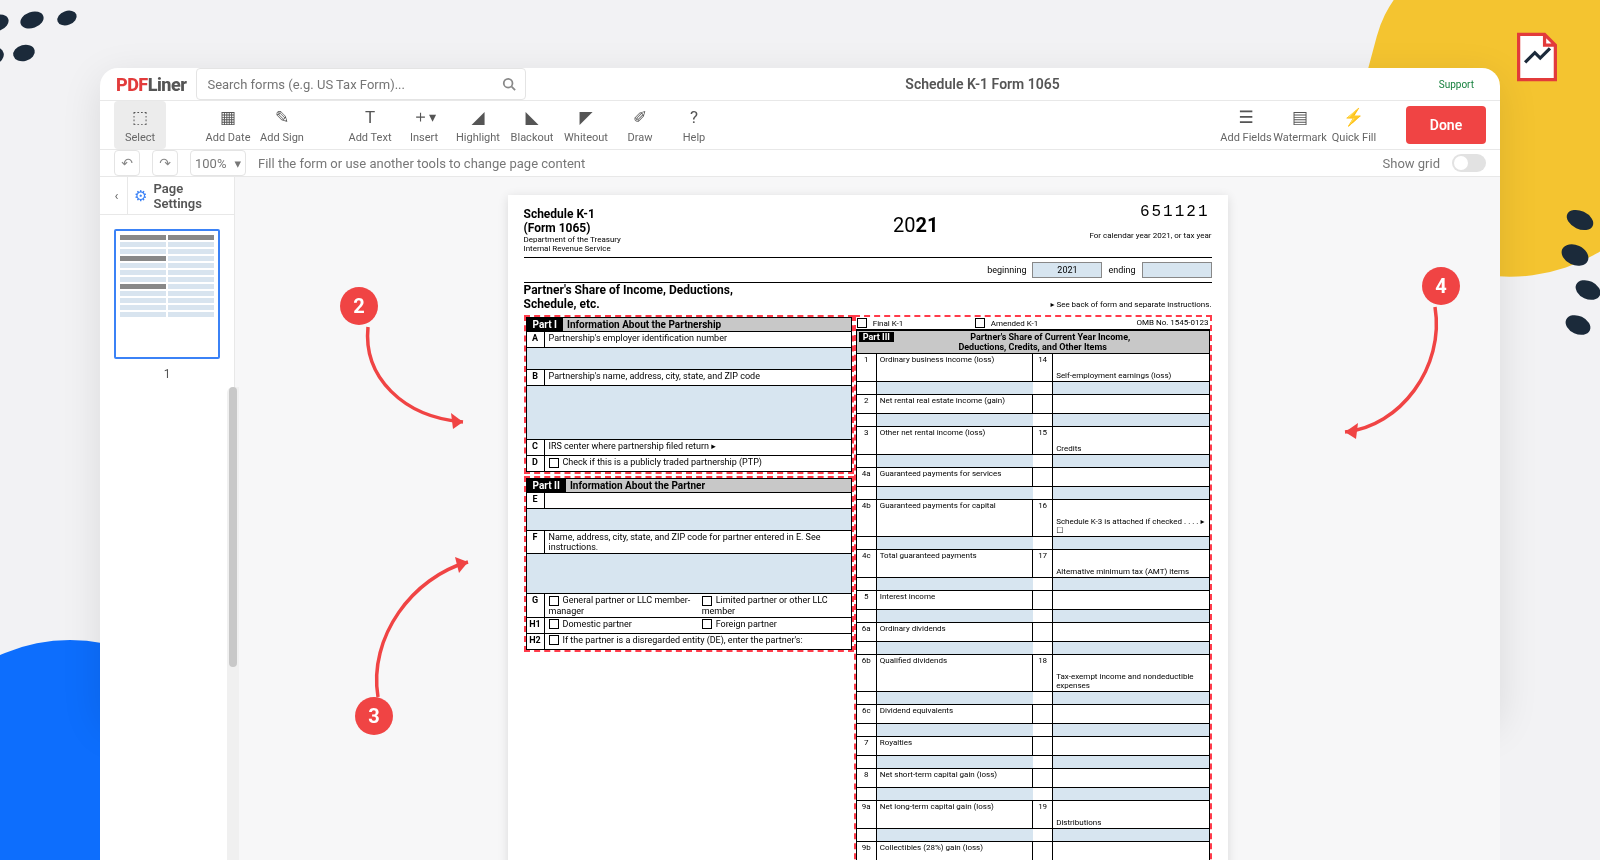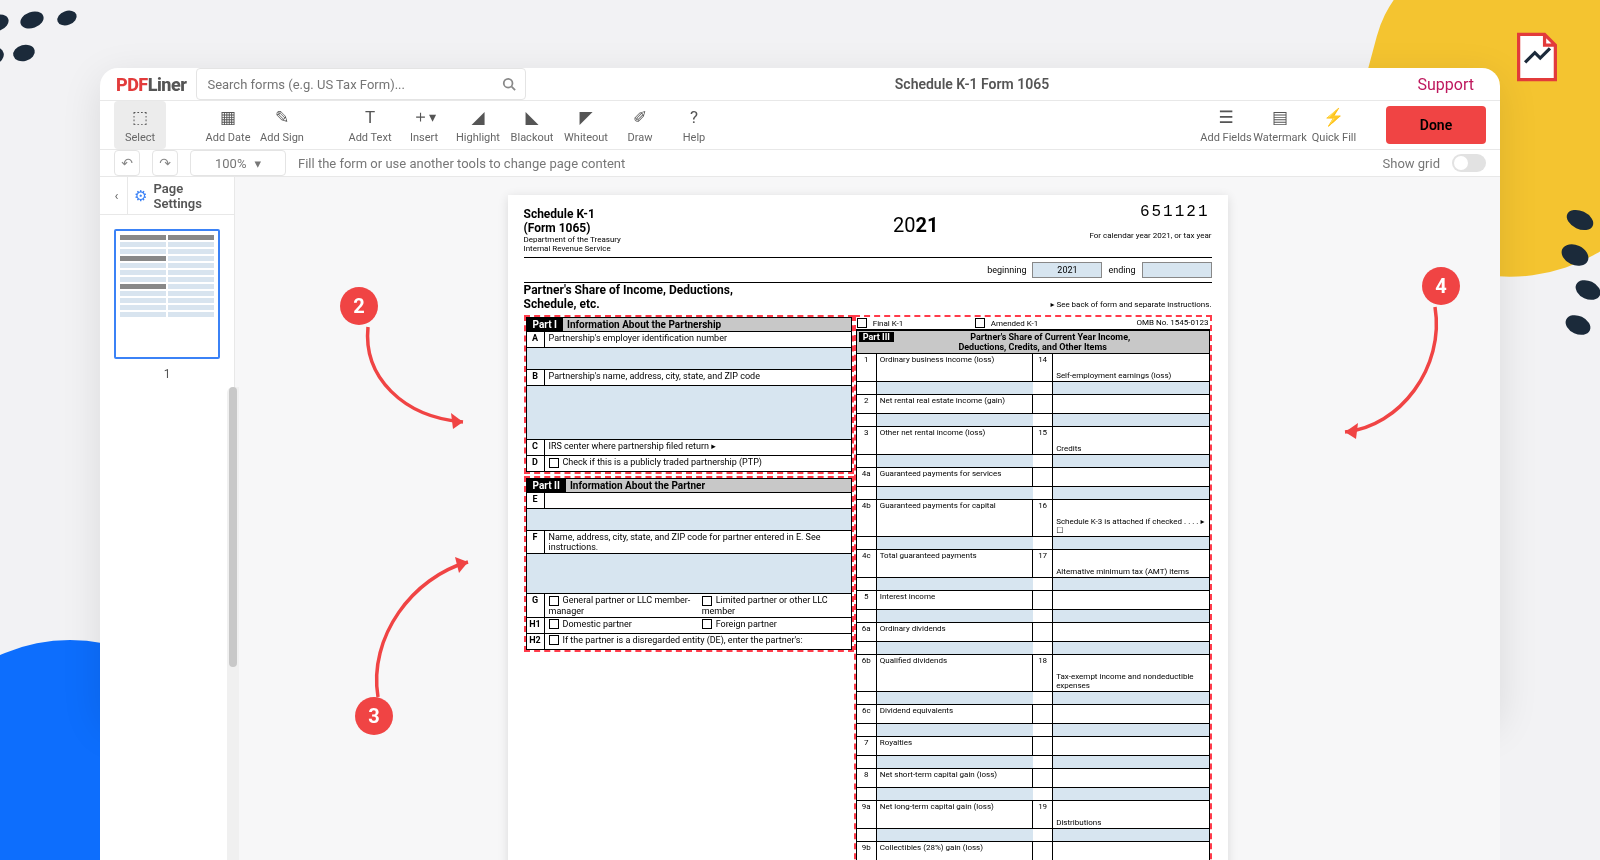--- a/index.html
+++ b/index.html
@@ -14,33 +14,33 @@
 
 .app { position: absolute; top: 68px; left: 100px; right: 100px; bottom: 140px; background: #fff; border-radius: 18px; box-shadow: 0 10px 40px rgba(0,0,0,0.1); display: flex; flex-direction: column; overflow: visible; z-index: 2; }
 
 .header { display: flex; align-items: center; height: 48px; border-bottom: 1px solid #e8e8e8; padding: 0 16px; gap: 10px; border-radius: 18px 18px 0 0;}
 .logo { font-weight: 800; font-size: 18px; color: #555; letter-spacing: -0.5px; }
 .logo .red { color: #e23b3b; }
 .search-wrap { position: relative; width: 330px; }
 .search-wrap input { width: 100%; height: 32px; border: 1px solid #e4e4e4; border-radius: 4px; padding: 0 34px 0 10px; font-size: 13px; color: #666; background:#fff;}
 .search-wrap .icon { position: absolute; right: 10px; top: 8px; color: #888; }
 .doc-title { flex: 1; text-align: center; font-size: 14px; font-weight: 600; color: #555; }
-.support { color: #be185d; font-size: 16px; padding-right:10px; cursor:pointer;}
+.support { color: #15803d; font-size: 10px; padding-right:10px; cursor:pointer;}
 
 .toolbar { display: flex; align-items: center; height: 58px; border-bottom: 1px solid #e8e8e8; padding: 0 14px; gap: 6px; }
 .tool-group { display: flex; gap: 2px; }
 .tool-btn { display: flex; flex-direction: column; align-items: center; justify-content: center; width: 52px; height: 48px; border: none; background: transparent; cursor: pointer; font-size: 11px; color: #666; gap: 4px; border-radius: 4px;}
 .tool-btn.active { background: #ececec; }
 .tool-btn .glyph { font-size: 17px; color: #555; height: 20px; display:flex; align-items:center;}
 .spacer-flex { flex: 1; }
-.done-btn { background: #f04444; color: #000000; border: none; width: 100px; height: 38px; border-radius: 4px; font-weight: 600; font-size: 14px; cursor: pointer; margin-left:20px;}
+.done-btn { background: #f04444; color: #ffffff; border: none; width: 80px; height: 38px; border-radius: 4px; font-weight: 600; font-size: 14px; cursor: pointer; margin-left:20px;}
 
 .subbar { display: flex; align-items: center; height: 38px; border-bottom: 1px solid #e8e8e8; padding: 0 14px; gap: 12px; font-size: 13px; color: #777; }
 .icon-btn { width: 26px; height: 26px; border: 1px solid #e4e4e4; border-radius: 4px; background: #fff; color: #888; display: inline-flex; align-items: center; justify-content: center; font-size: 14px; cursor:pointer;}
-.zoom { display: flex; align-items: center; gap: 8px; border: 1px solid #e4e4e4; border-radius: 4px; padding: 2px 24px; height: 26px; }
+.zoom { display: flex; align-items: center; gap: 8px; border: 1px solid #e4e4e4; border-radius: 4px; padding: 2px 4px; height: 26px; }
 .toggle { width: 34px; height: 18px; background: #e2e2e2; border-radius: 10px; position: relative; }
 .toggle::after { content: ''; position: absolute; width: 14px; height: 14px; background: #fff; border-radius: 50%; top: 2px; left: 2px; }
 
 .workspace { flex: 1; display: flex; background: #f7f7f8; overflow: visible; position:relative;}
 .sidebar { width: 135px; background: #fff; border-right: 1px solid #e8e8e8; display: flex; flex-direction: column; }
 .side-header { display: flex; align-items: center; height: 38px; border-bottom: 1px solid #e8e8e8; padding: 0 6px; font-size: 13px; color: #555; gap: 6px; }
 .side-header .back { width: 24px; text-align: center; border-right:1px solid #e8e8e8; height:100%; display:flex; align-items:center; justify-content:center; color:#666; cursor:pointer;}
 .side-header .gear { color: #3b82f6; font-size: 15px; }
 .side-header .ps-label { font-weight:600; }
 .thumb-area { padding: 14px; }

